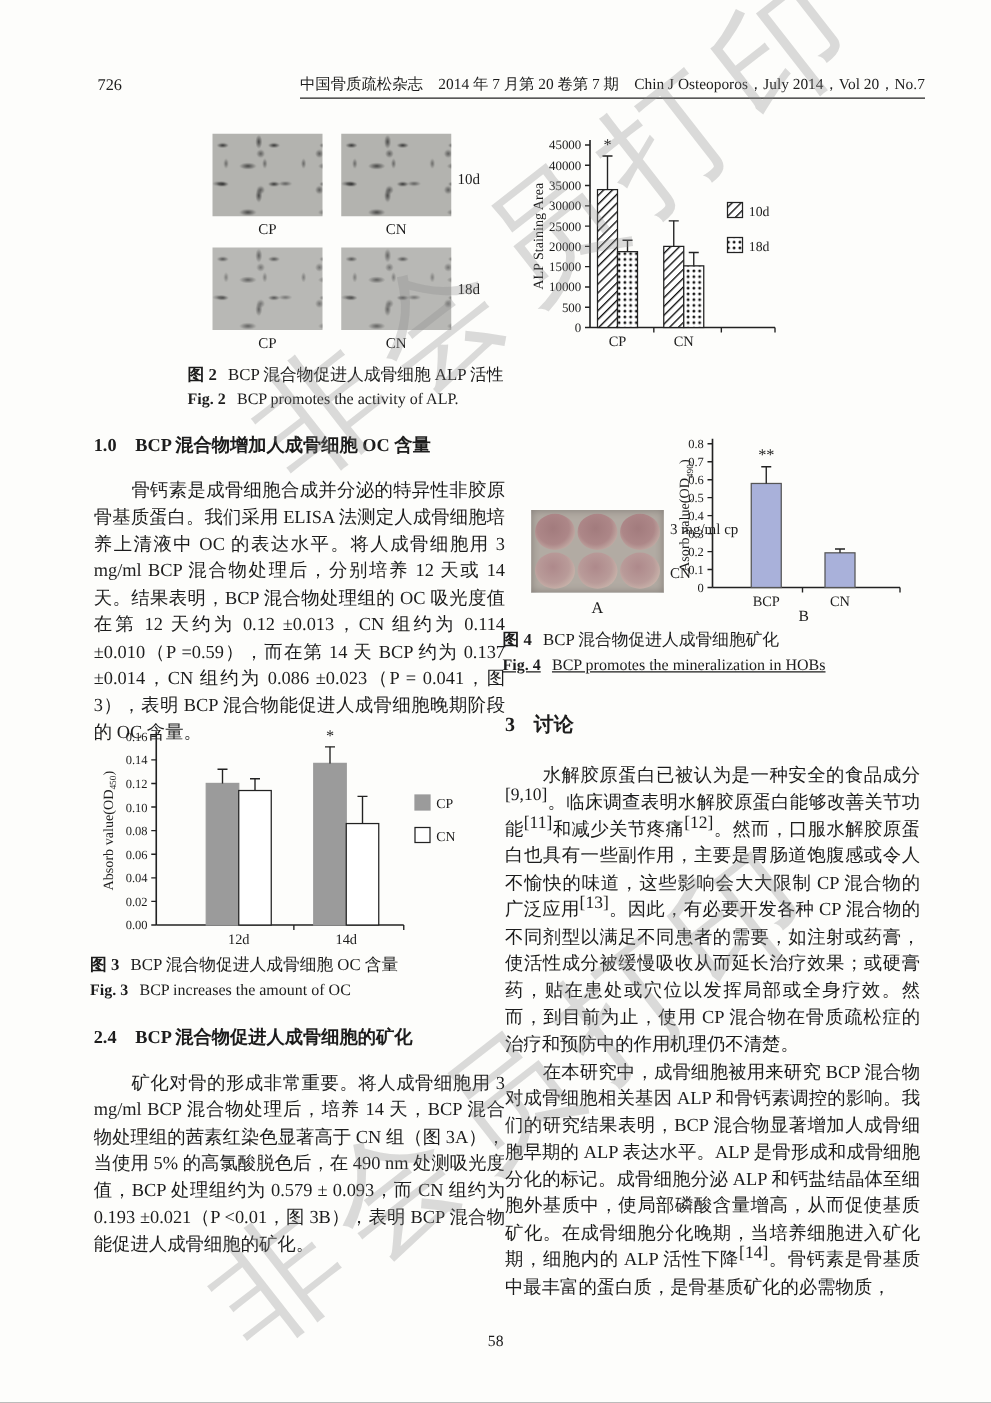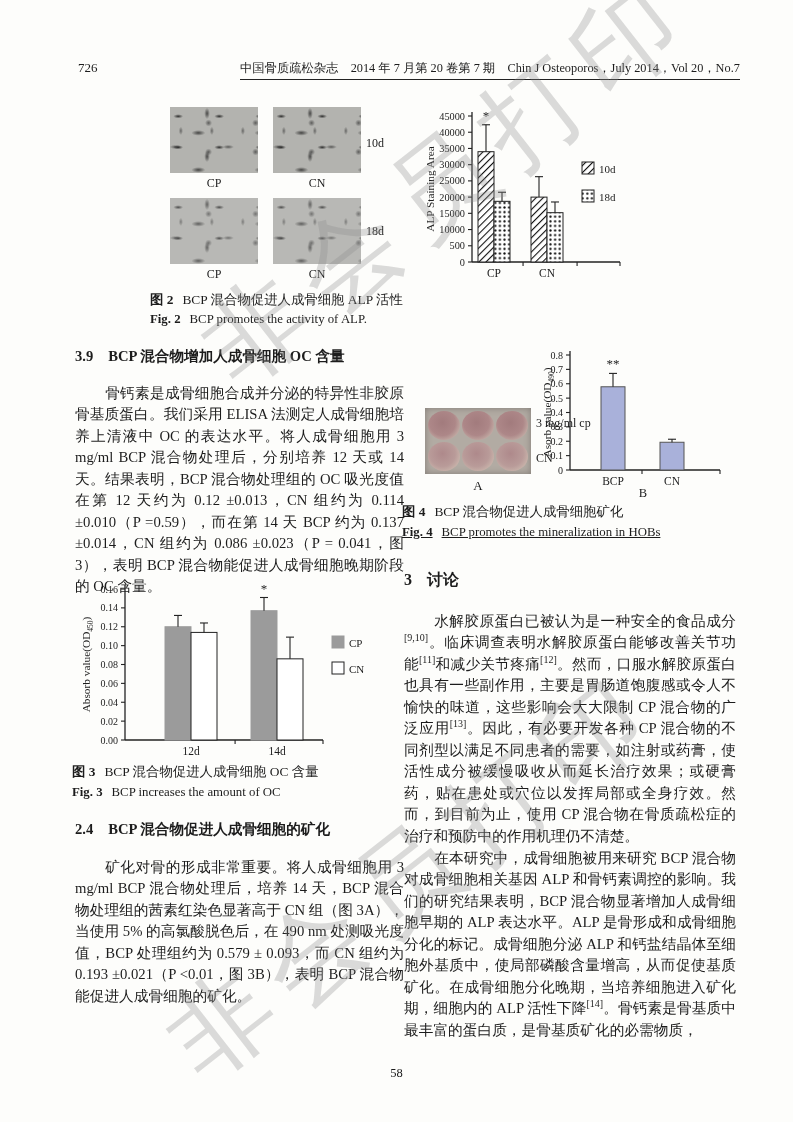--- a/index.html
+++ b/index.html
@@ -42,21 +42,21 @@
   .sec-h{position:absolute;font-weight:bold;font-size:14.6px;white-space:nowrap;}
   .sec-h .hnum{margin-right:15px;}
   #h23{left:75px;top:347px;}
   #h24{left:75px;top:820px;}
   #h3{left:404px;top:570px;font-size:16px;}
   .body-para{position:absolute;font-size:14.7px;line-height:21.5px;text-align:justify;text-indent:2.05em;}
   #p23{left:75px;top:368px;width:329px;}
   #p24{left:75px;top:842px;width:329px;}
   #pd1{left:404px;top:596px;width:332px;}
   #pd2{left:404px;top:833px;width:332px;}
-  sup{font-size:10px;line-height:0;}
+  sup{font-size:14px;line-height:0;}
   
   .plate{position:absolute;left:425px;top:408px;width:106px;height:66px;background:#b2aba3;
          box-shadow:inset 0 0 7px rgba(0,0,0,.28);display:grid;grid-template-columns:repeat(3,1fr);
          grid-template-rows:repeat(2,1fr);padding:2px;box-sizing:border-box;}
   .well{border-radius:50%;margin:1px;background:radial-gradient(circle at 45% 40%, #a27b7d 0%, #ad8788 52%, #c5b0a8 80%, #b2aba3 90%);}
   .well.r2{background:radial-gradient(circle at 45% 40%, #ae898b 0%, #b99b99 52%, #cbb7ad 80%, #b2aba3 90%);}
   .plate-note{position:absolute;font-size:12px;white-space:nowrap;}
   #note-cp{left:536px;top:416px;}
   #note-cn{left:536px;top:451px;}
   #note-a{left:425px;top:478px;width:106px;text-align:center;font-size:13px;}
@@ -159,21 +159,21 @@
     </svg>
 
   <div class="caption" id="cap2zh">
     <span class="cap-label">图 2</span><span>BCP 混合物促进人成骨细胞 ALP 活性</span>
   </div>
   <div class="caption" id="cap2en">
     <span class="cap-label">Fig. 2</span><span>BCP promotes the activity of ALP.</span>
   </div>
 
   <div class="sec-h" id="h23">
-    <span class="hnum">3.9</span><span>BCP 混合物增加人成骨细胞 OC 含量</span>
+    <span class="hnum">1.0</span><span>BCP 混合物增加人成骨细胞 OC 含量</span>
   </div>
   <p class="body-para" id="p23">骨钙素是成骨细胞合成并分泌的特异性非胶原骨基质蛋白。我们采用 ELISA 法测定人成骨细胞培养上清液中 OC 的表达水平。将人成骨细胞用 3 mg/ml BCP 混合物处理后，分别培养 12 天或 14 天。结果表明，BCP 混合物处理组的 OC 吸光度值在第 12 天约为 0.12 ±0.013，CN 组约为 0.114 ±0.010（P =0.59），而在第 14 天 BCP 约为 0.137 ±0.014，CN 组约为 0.086 ±0.023（P = 0.041，图 3），表明 BCP 混合物能促进人成骨细胞晚期阶段的 OC 含量。</p>
 
   <svg class="chart" id="chart-oc" width="312" height="178" viewBox="0 0 312 178">
       <defs>
         <pattern id="chart-oc-hatch" patternUnits="userSpaceOnUse" width="5" height="5" patternTransform="rotate(45)">
           <rect width="5" height="5" fill="#ffffff"></rect>
           <line x1="0" y1="0" x2="0" y2="5" stroke="#111" stroke-width="2.2"></line>
         </pattern>
         <pattern id="chart-oc-dots" patternUnits="userSpaceOnUse" width="4.6" height="4.6">

